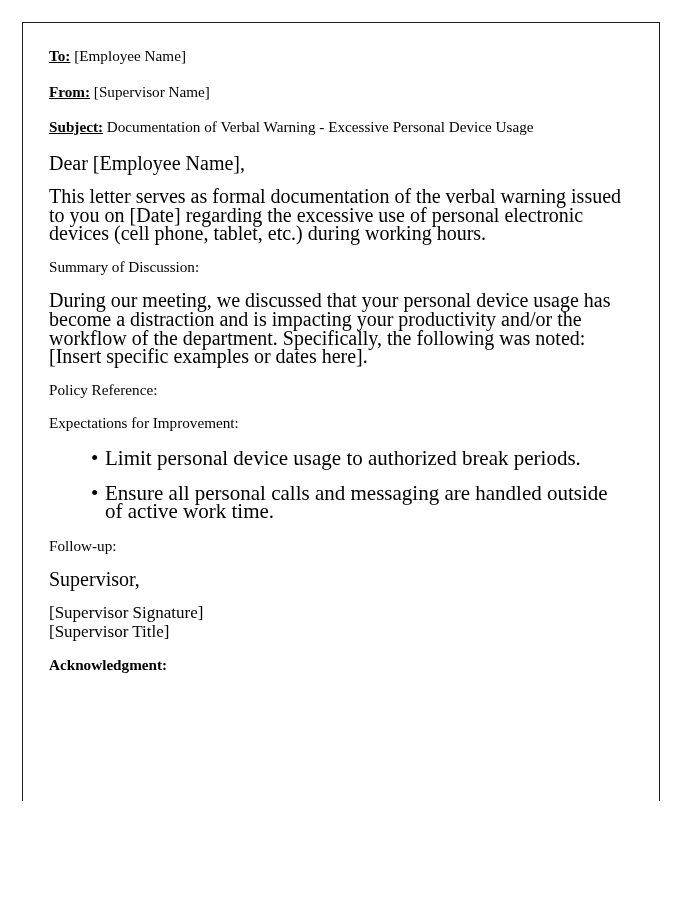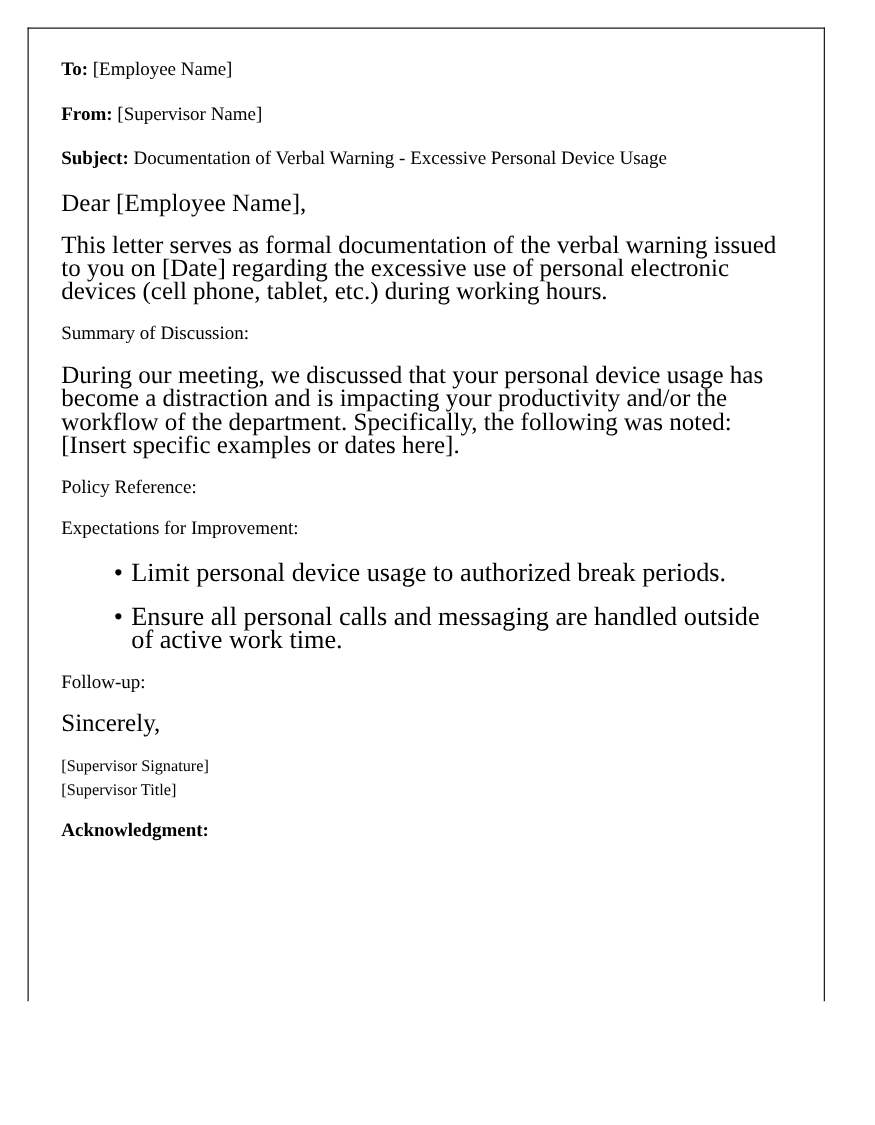--- a/index.html
+++ b/index.html
@@ -41,20 +41,21 @@
   
   .line {
     font-size: 15.2px;
     line-height: 18.5px;
     margin: 0 0 17px 0;
     text-align: left;
   }
   .line b,
   .label {
     font-weight: bold;
+    text-decoration: underline;
   }
 
   .para {
     font-size: 20px;
     line-height: 18.6px;
     margin: 0 0 15px 0;
   }
 
   .heading {
     font-size: 15.2px;
@@ -75,21 +76,21 @@
     margin: 16px;
   }
   .bullets li::before {
     content: "\2022";
     position: absolute;
     left: -14px;
     top: 0;
   }
 
   .sig-block {
-    font-size: 13px;
+    font-size: 17px;
     line-height: 18.6px;
     margin: 0 0 15px 0;
   }
   .sig-block div { margin: 0; }
 
   
   .clipped {
     font-size: 15.2px;
     line-height: 18.6px;
     font-weight: bold;
@@ -128,21 +129,21 @@
     <p class="heading">Policy Reference:</p>
 
     <p class="heading">Expectations for Improvement:</p>
     <ul class="bullets">
       <li>Limit personal device usage to authorized break periods.</li>
       <li>Ensure all personal calls and messaging are handled outside of active work time.</li>
     </ul>
 
     <p class="heading">Follow-up:</p>
 
-    <p class="para">Sincerely,</p>
+    <p class="para">Supervisor,</p>
 
     <div class="sig-block">
       <div>[Supervisor Signature]</div>
       <div>[Supervisor Title]</div>
     </div>
 
     <p class="clipped">Acknowledgment:</p>
 
   </div>
 </div>

